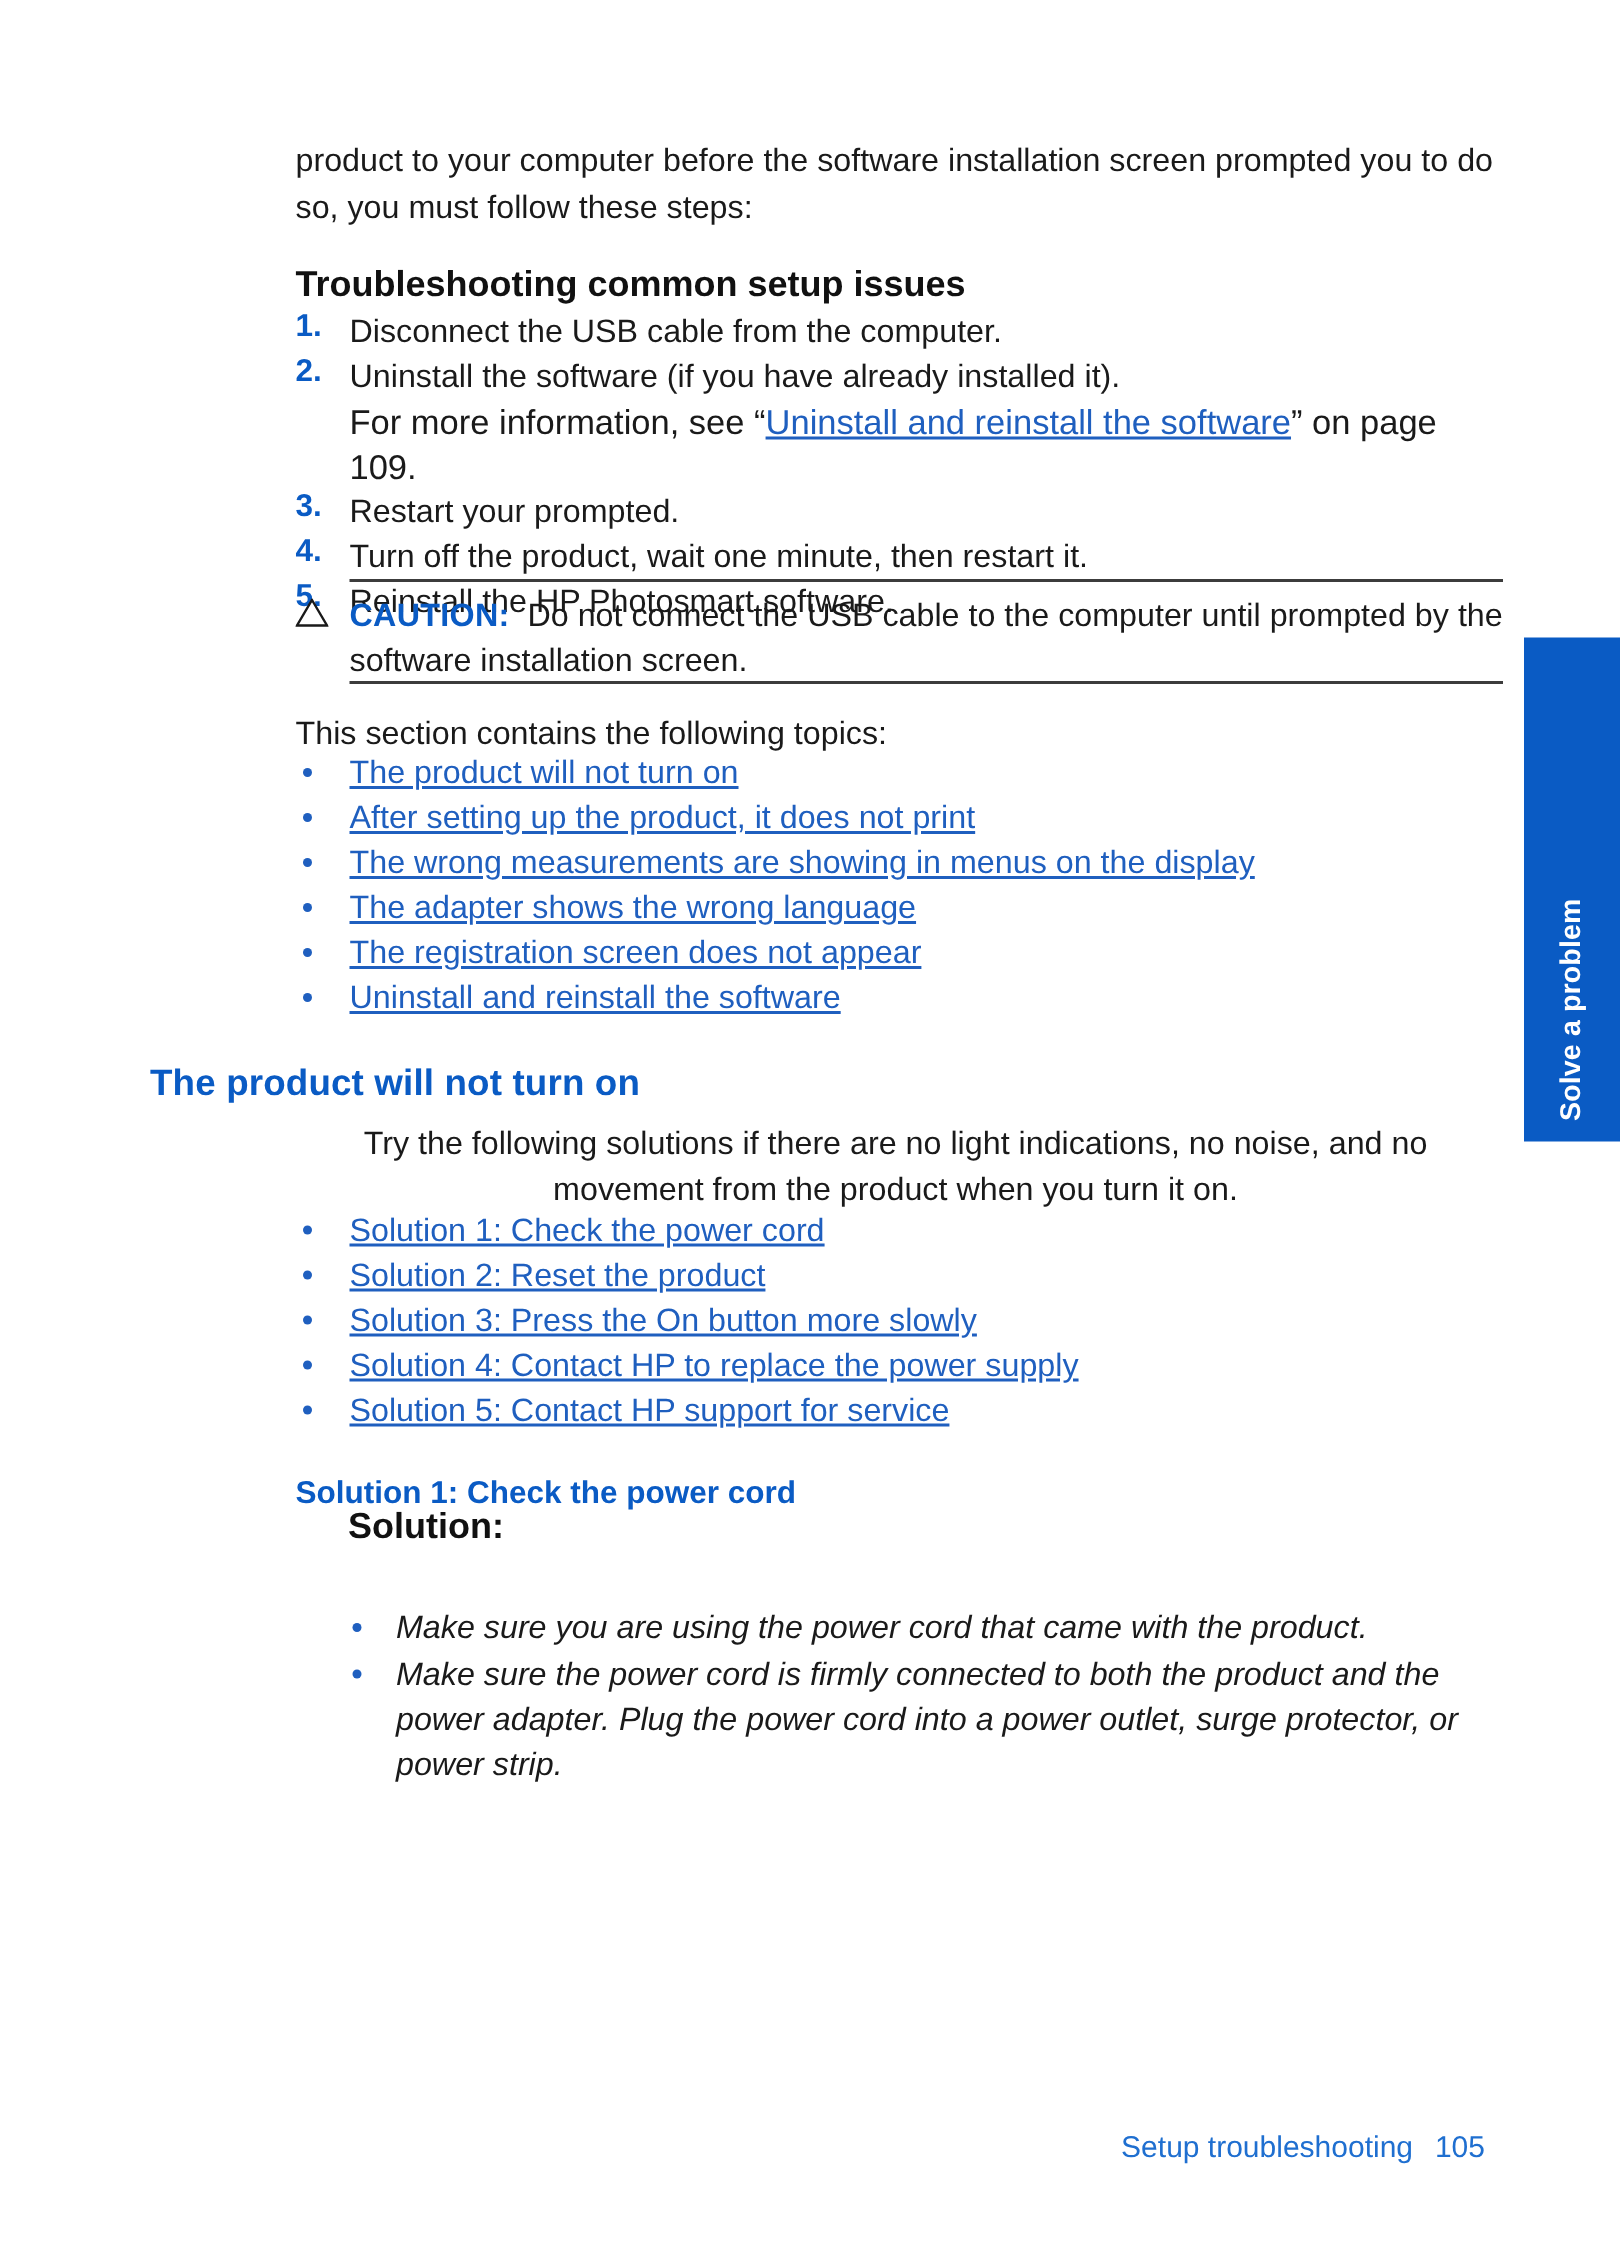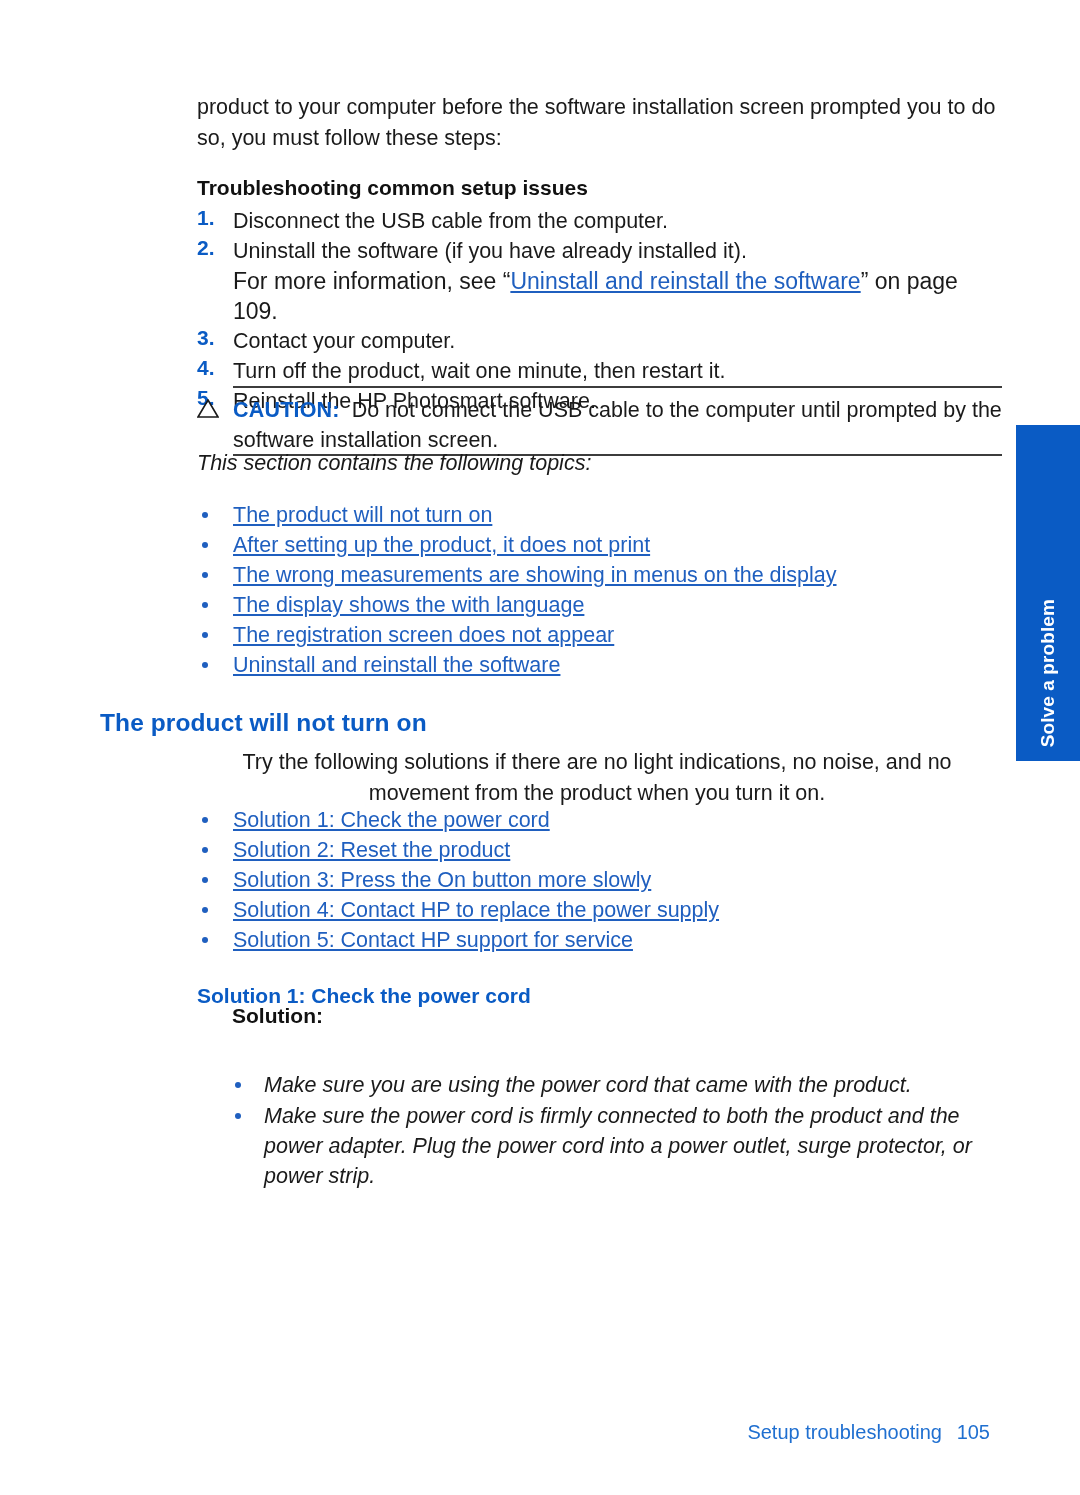--- a/index.html
+++ b/index.html
@@ -64,21 +64,21 @@
   .intro {
     left: 197px;
     top: 92px;
     width: 800px;
   }
 
   
   .subhead-black {
     position: absolute;
     left: 197px;
-    font-size: 21px;
+    font-size: 24px;
     font-weight: bold;
     color: #111111;
   }
   .subhead-troubleshoot { top: 176px; }
 
   
   .olist {
     position: absolute;
     left: 197px;
     top: 206px;
@@ -154,23 +154,22 @@
   }
   .caution-word {
     color: #0a5bc4;
     font-weight: bold;
     letter-spacing: 0.2px;
   }
 
   
   .section-intro {
     left: 197px;
-    top: 448px;
-    width: 800px;
-    font-style: italic;
+    top: 474px;
+    width: 800px;
   }
 
   
   .blist {
     position: absolute;
     left: 197px;
     width: 800px;
   }
   .blist-topics { top: 500px; }
   .blist-solutions { top: 805px; }
@@ -289,21 +288,21 @@
         <span class="olist-num">1.</span>
         <span class="olist-txt">Disconnect the USB cable from the computer.</span>
       </div>
       <div class="olist-row">
         <span class="olist-num">2.</span>
         <span class="olist-txt">Uninstall the software (if you have already installed it).</span>
         <span class="olist-sub"><span>For more information, see “</span><span class="doclink">Uninstall and reinstall the software</span><span>” on page 109.</span></span>
       </div>
       <div class="olist-row">
         <span class="olist-num">3.</span>
-        <span class="olist-txt">Contact your computer.</span>
+        <span class="olist-txt">Restart your prompted.</span>
       </div>
       <div class="olist-row">
         <span class="olist-num">4.</span>
         <span class="olist-txt">Turn off the product, wait one minute, then restart it.</span>
       </div>
       <div class="olist-row">
         <span class="olist-num">5.</span>
         <span class="olist-txt">Reinstall the HP Photosmart software.</span>
       </div>
     </div>
@@ -327,21 +326,21 @@
       <div class="blist-row">
         <span class="bullet"></span>
         <span class="blist-txt doclink">After setting up the product, it does not print</span>
       </div>
       <div class="blist-row">
         <span class="bullet"></span>
         <span class="blist-txt doclink">The wrong measurements are showing in menus on the display</span>
       </div>
       <div class="blist-row">
         <span class="bullet"></span>
-        <span class="blist-txt doclink">The display shows the with language</span>
+        <span class="blist-txt doclink">The adapter shows the wrong language</span>
       </div>
       <div class="blist-row">
         <span class="bullet"></span>
         <span class="blist-txt doclink">The registration screen does not appear</span>
       </div>
       <div class="blist-row">
         <span class="bullet"></span>
         <span class="blist-txt doclink">Uninstall and reinstall the software</span>
       </div>
     </div>

